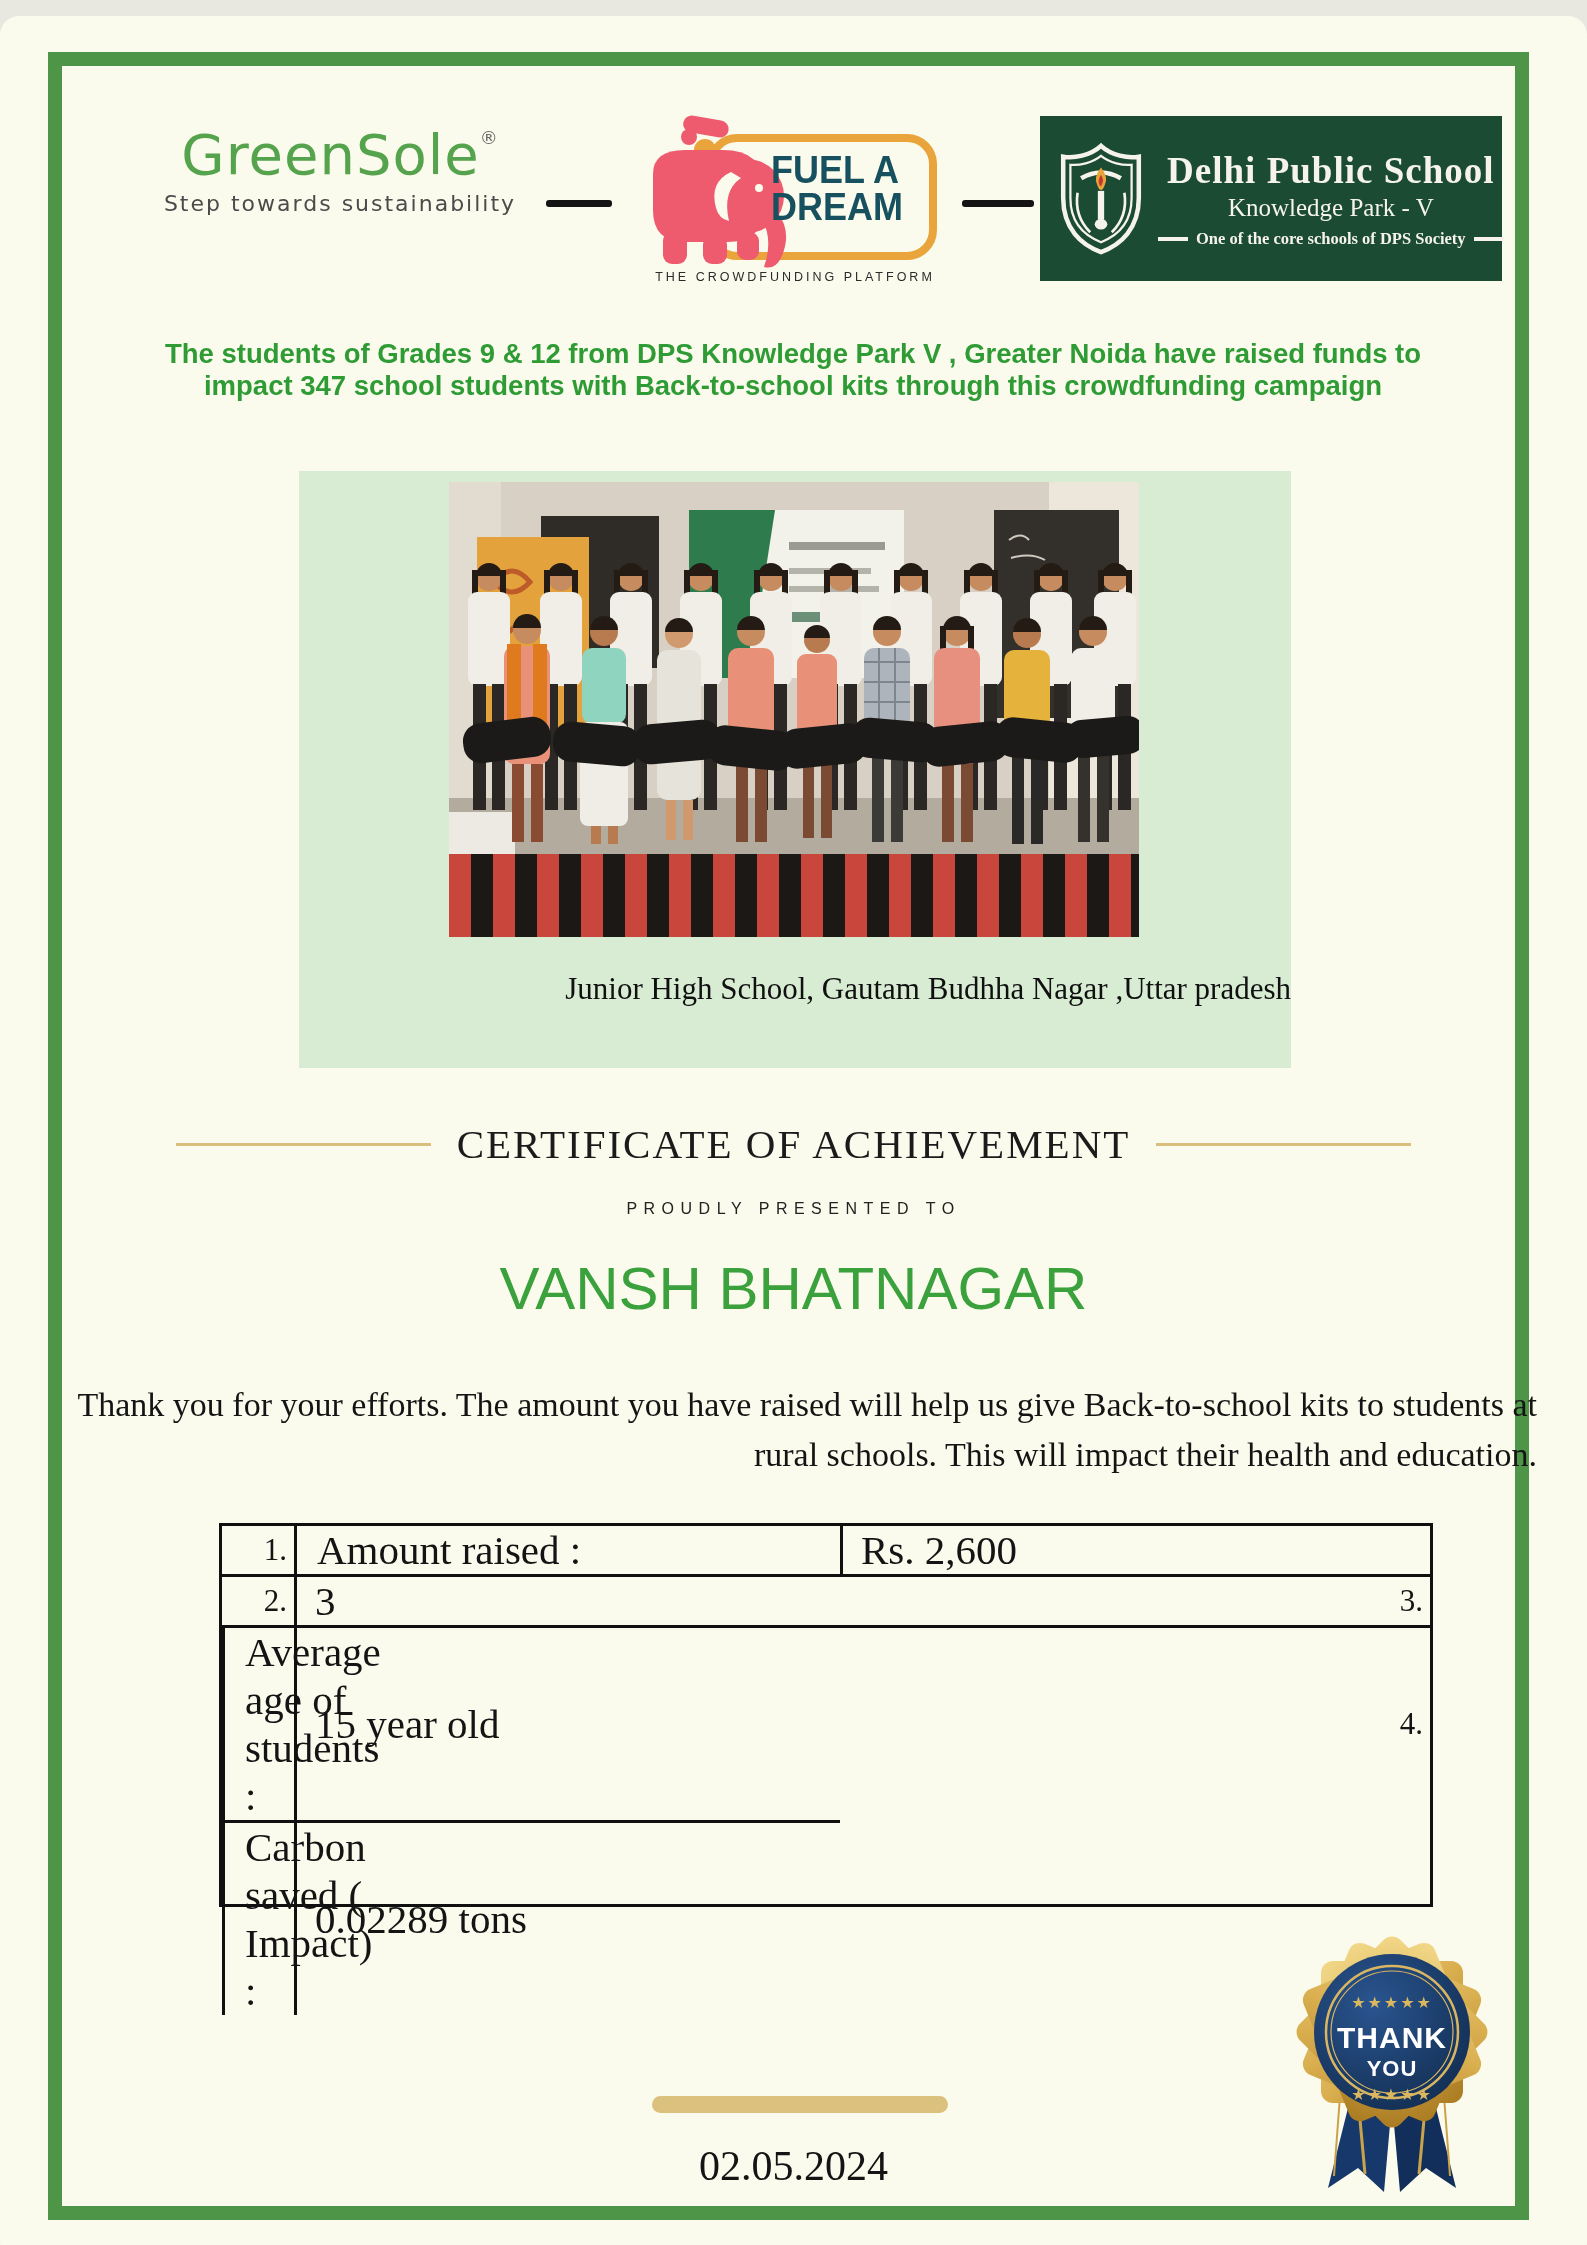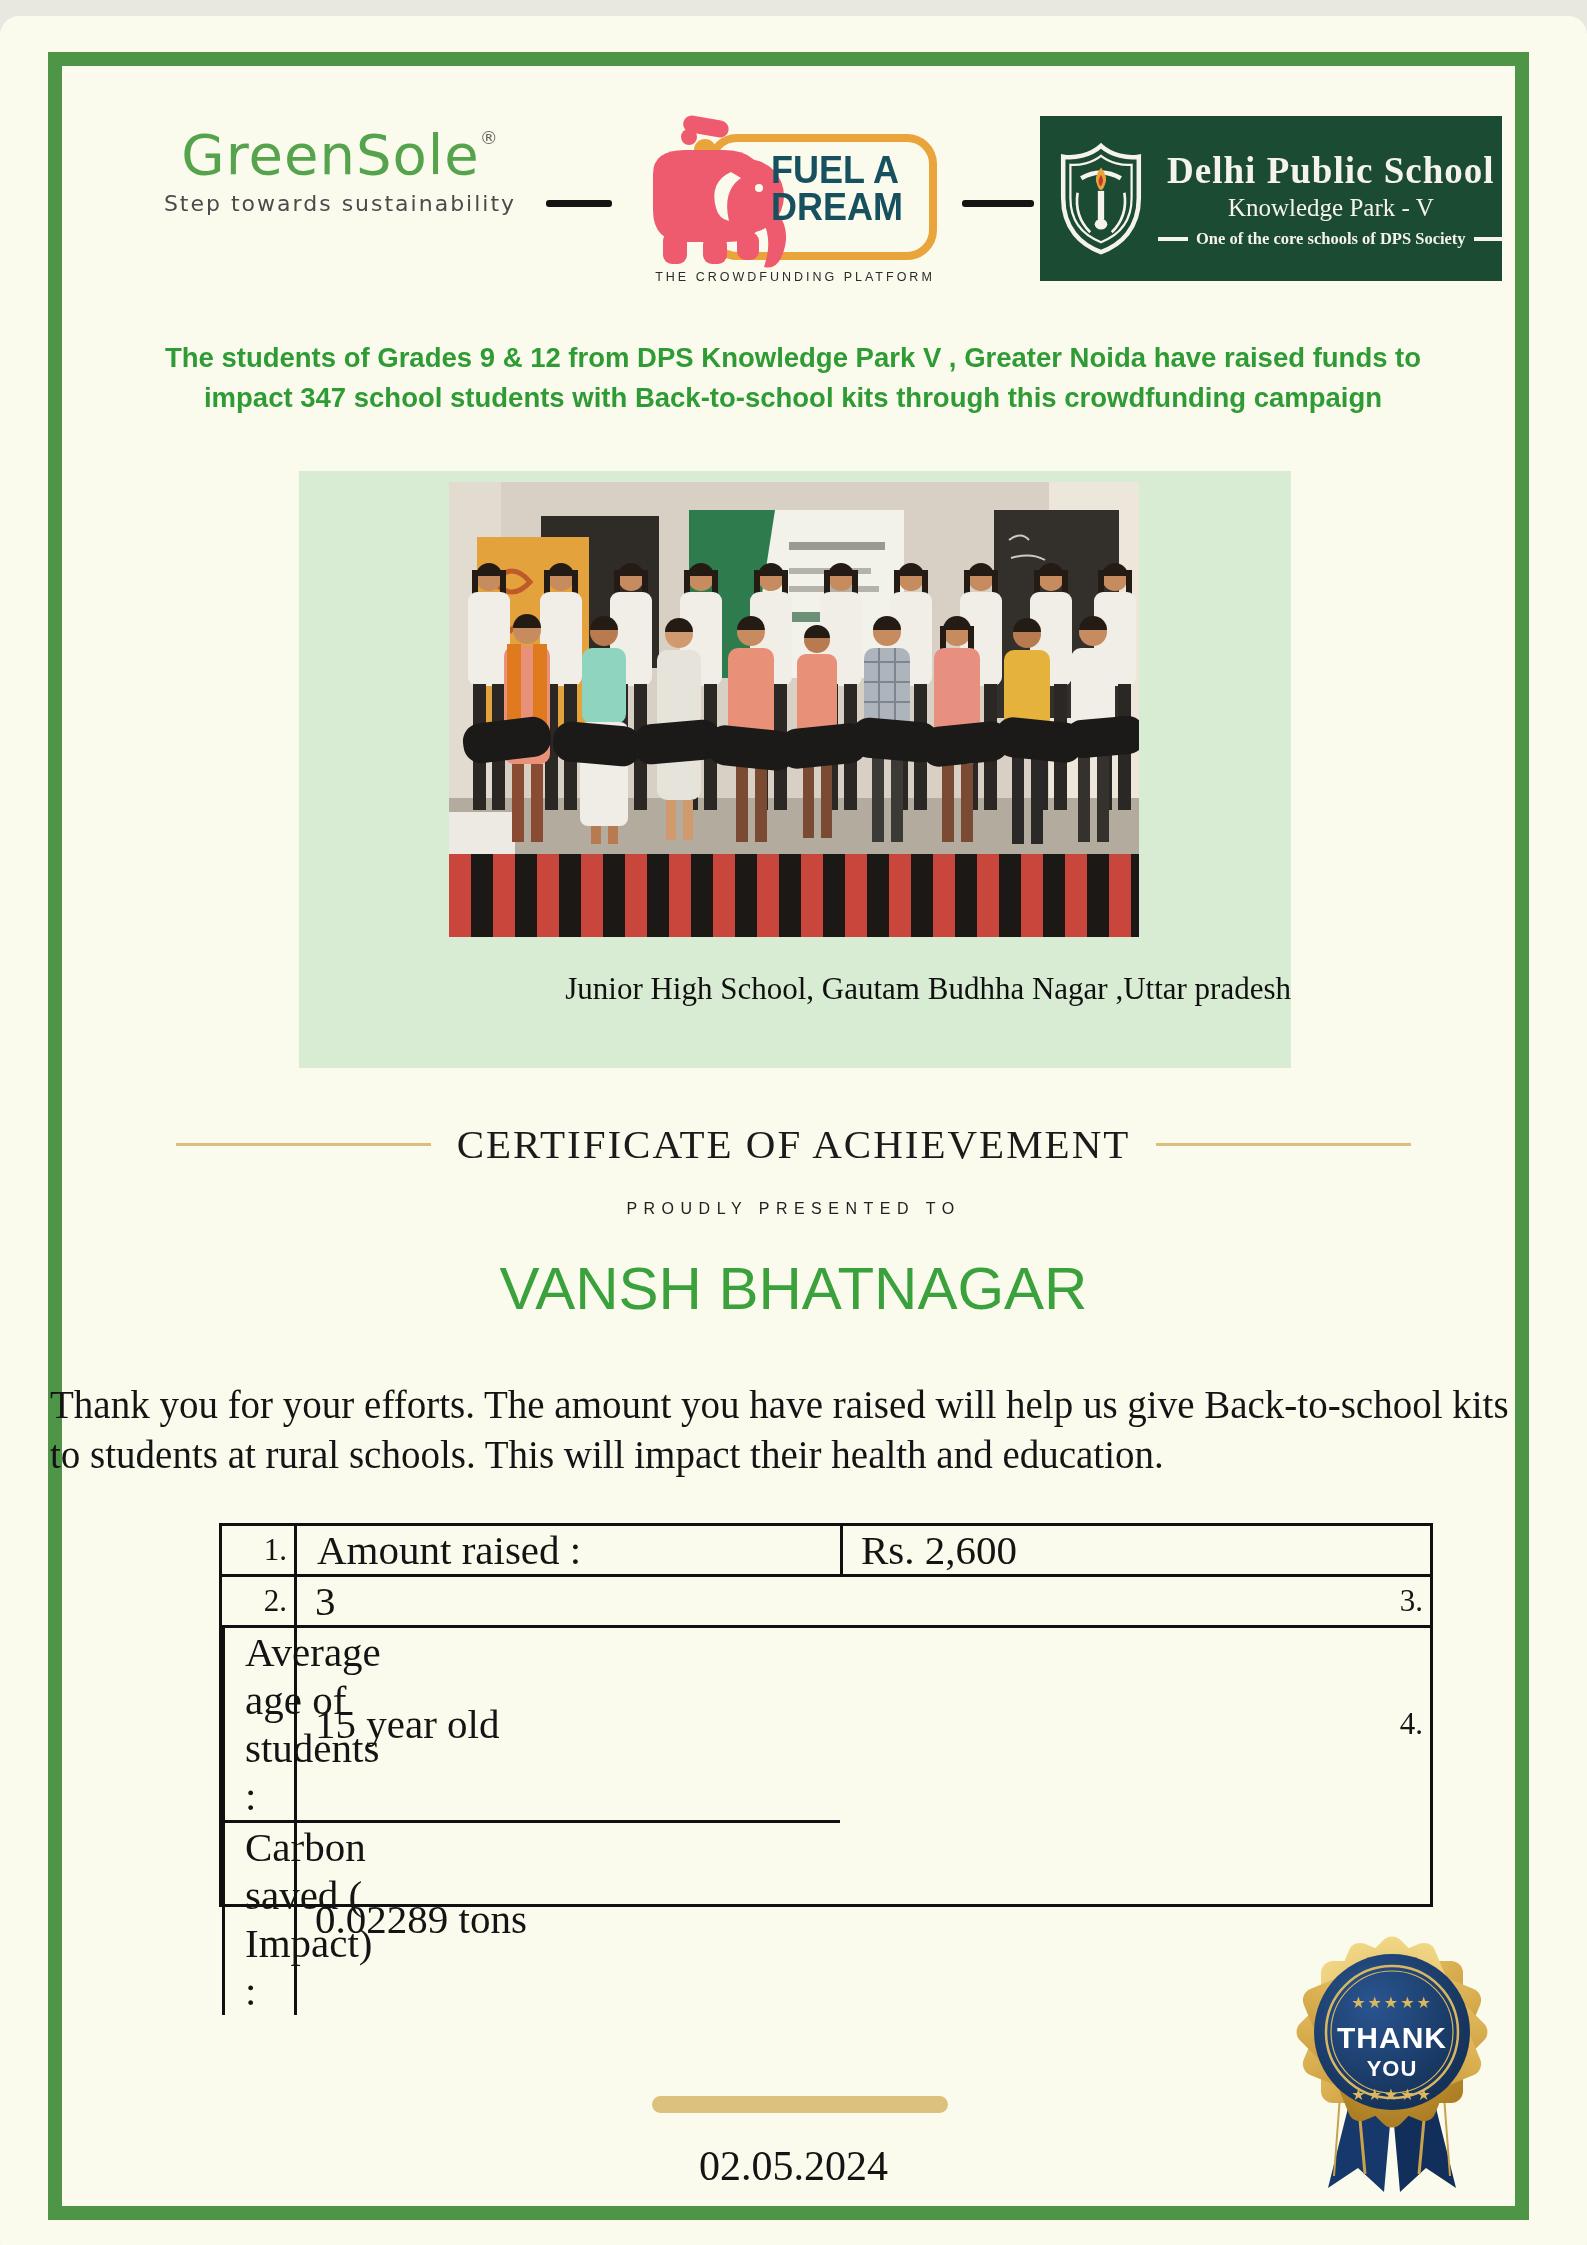--- a/index.html
+++ b/index.html
@@ -35,39 +35,39 @@
   #dps .txt{flex:1;text-align:center;}
   #dps .t1{font-size:37px;font-weight:bold;letter-spacing:1px;white-space:nowrap;}
   #dps .t2{font-size:25px;margin-top:2px;}
   #dps .t3{font-size:16.5px;font-weight:bold;margin-top:7px;display:flex;align-items:center;
            justify-content:center;gap:8px;white-space:nowrap;}
   .dps-dash{display:inline-block;width:30px;height:4px;background:#F6F4EA;}
 
   
   #intro{position:absolute;left:128px;top:322px;width:1330px;text-align:center;
          font-family:"Liberation Sans",sans-serif;font-weight:bold;font-size:27.5px;
-         line-height:40px;color:#2E9B35;}
+         line-height:32px;color:#2E9B35;}
 
   
   #panel{position:absolute;left:299px;top:455px;width:992px;height:597px;background:#D8EBD3;}
   #panel .photo{position:absolute;left:150px;top:11px;width:690px;height:455px;display:block;}
   #panel .caption{position:absolute;left:0;top:500px;width:100%;text-align:right;
                   font-size:31px;color:#101010;}
 
   
   #certRow{position:absolute;left:0;top:1104px;width:1587px;display:flex;align-items:center;
            justify-content:center;gap:26px;}
   .gold-line{width:255px;height:3px;background:#D9BE7C;}
   #certRow .title{font-size:41px;letter-spacing:2px;color:#1b1b1b;white-space:nowrap;}
   #presented{position:absolute;top:1184px;left:0;width:100%;text-align:center;
              font-family:"Liberation Sans",sans-serif;font-size:16px;letter-spacing:6.5px;color:#222;}
   #name{position:absolute;top:1238px;left:0;width:100%;text-align:center;
         font-family:"Liberation Sans",sans-serif;font-size:60px;color:#3AA13C;}
-  #message{position:absolute;top:1364px;left:50px;width:1487px;text-align:left;
-           font-size:39px;line-height:50px;color:#141414;}
+  #message{position:absolute;top:1364px;left:50px;width:1487px;text-align:right;
+           font-size:34px;line-height:50px;color:#141414;}
 
   
   #impact-table{position:absolute;left:219px;top:1507px;width:1214px;height:384px;
          border:3px solid #101010;box-sizing:border-box;display:grid;
          grid-template-columns:72px 546px 1fr;grid-auto-rows:1fr;background:transparent;}
   .cell{display:flex;align-items:center;font-size:41px;box-sizing:border-box;}
   .c-num{justify-content:flex-end;padding-right:7px;font-size:31px;}
   .c-label{padding-left:20px;border-left:3px solid #101010;}
   .c-value{padding-left:18px;border-left:3px solid #101010;}
   .bt{border-top:3px solid #101010;}

